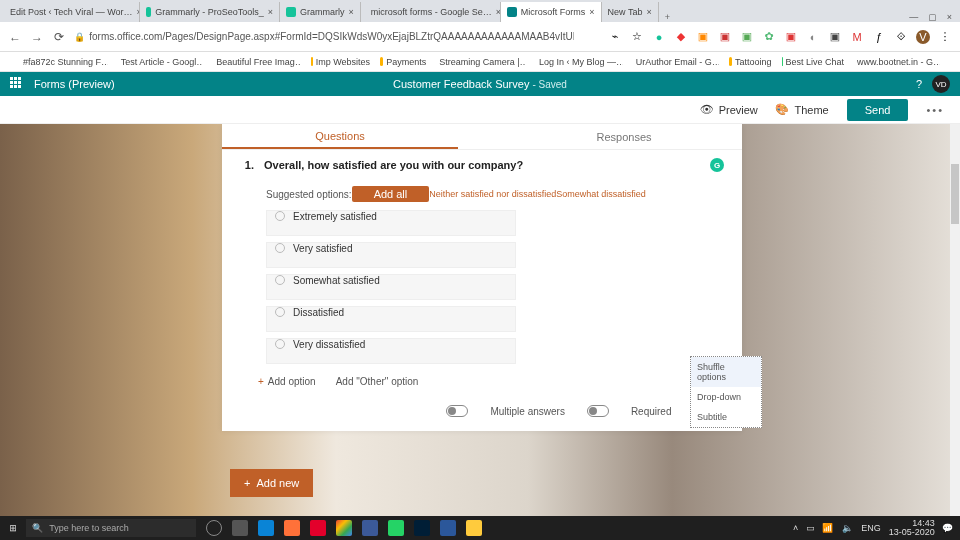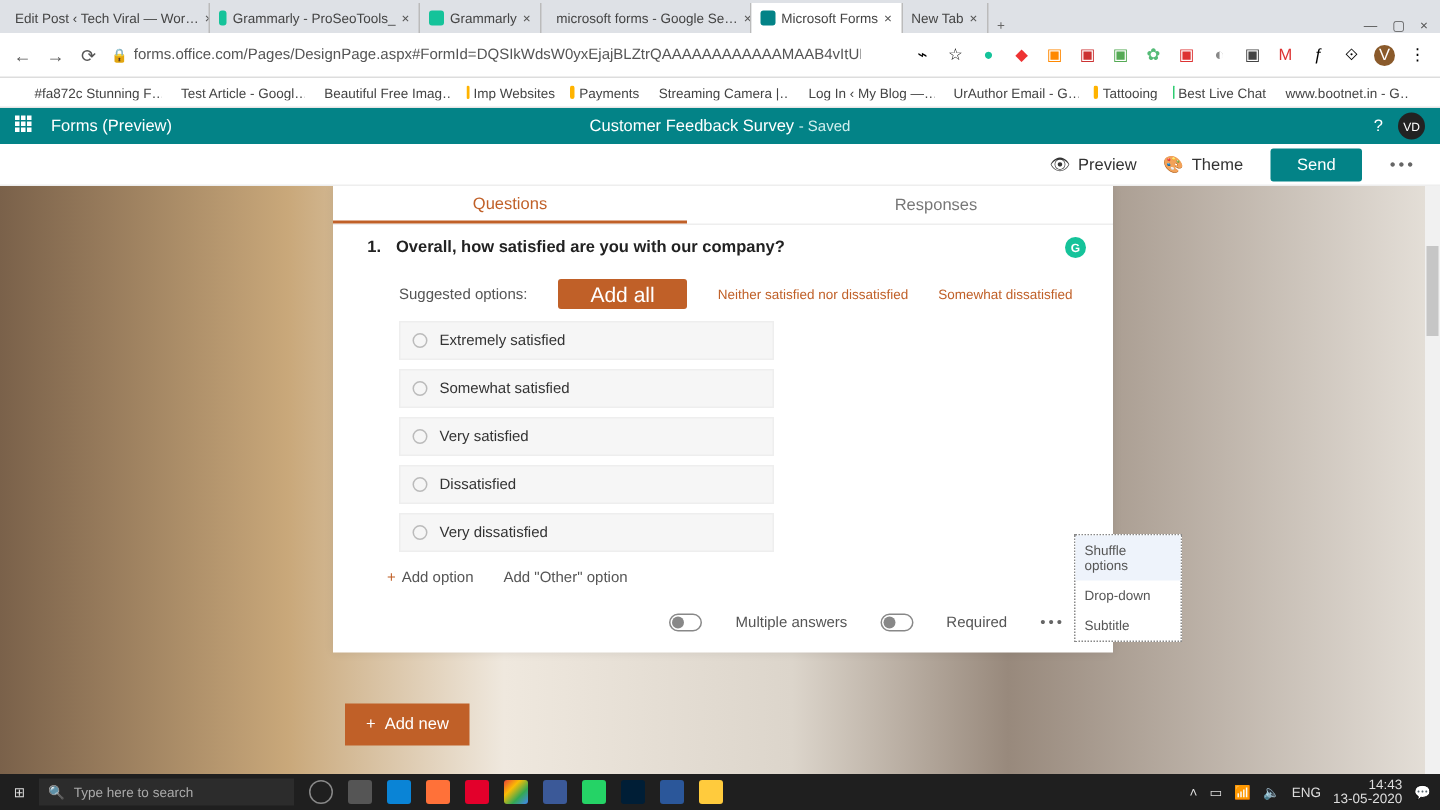--- a/index.html
+++ b/index.html
@@ -51,39 +51,39 @@
   .tabs { display:flex; height:26px; border-bottom:1px solid #eee;gap:48px; }
   .tabs div { flex:1; text-align:center; font-size:11px; color:#c06028; display:flex; align-items:center; justify-content:center; }
   .tabs .resp { color:#777; }
   .tabs .q { border-bottom:2px solid #c06028; }
 
   .question-block { padding:8px 18px 14px 18px; }
   .qhead { display:flex; gap:10px; font-size:11px; font-weight:600; color:#222; align-items:center; }
   .qnum { width:14px; text-align:right; }
   .qhead .grammarly-dot { margin-left:auto; width:14px;height:14px;border-radius:50%;background:#15c39a;color:#fff;font-size:8px;display:flex;align-items:center;justify-content:center;}
 
-  .suggested { margin:14px 0 8px 26px; font-size:10px; color:#555; display:flex; gap:20px; align-items:center;}
-  .chip-addall { background:#c06028;color:#fff;padding:2px 22px;border-radius:2px;font-size:14px;text-align:right;}
+  .suggested { margin:14px 0 8px 26px; font-size:10px; color:#555; display:flex; gap:0; align-items:center;}
+  .chip-addall { background:#c06028;color:#fff;padding:2px 22px;border-radius:2px;font-size:11px;text-align:right;}
   .chip { color:#c06028; font-size:9px; }
 
-  .option { margin:6px 0 6px 26px; background:#f6f6f6; border:1px solid #eee; height:26px; display:flex; align-items:center; gap:8px; padding:0 8px; font-size:10px; color:#333; width:250px;}
+  .option { margin:6px 0 6px 26px; background:#f6f6f6; border:1px solid #eee; height:26px; display:flex; gap:8px; padding:0 8px; font-size:10px; color:#333; width:250px;}
   .radio { width:10px;height:10px;border:1px solid #bbb;border-radius:50%;}
 
   .addrow { margin:12px 0 0 18px; display:flex; gap:20px; font-size:10px; color:#555; align-items:center;text-align:right;}
   .addrow .plus-icon { color:#c06028; margin-right:4px;}
 
   .toggles { margin:18px 0 0 0; display:flex; justify-content:flex-end; gap:22px; font-size:10px; color:#555; align-items:center; padding-right:14px;}
   .toggle { width:22px;height:12px;border:1px solid #888;border-radius:7px;position:relative;display:inline-block;}
   .toggle::after{content:'';position:absolute;width:8px;height:8px;border-radius:50%;background:#888;top:1px;left:1px;}
 
   
   .addnew { position:absolute; left:230px; top:345px; background:#c06028; color:#fff; font-size:11px; padding:8px 14px; display:flex; gap:6px; align-items:center; }
 
   
-  .ctxmenu { position:absolute; right:172px; top:232px; width:72px; background:#fff; border:1px dotted #888; font-size:9px; }
+  .ctxmenu { position:absolute; right:198px; top:232px; width:72px; background:#fff; border:1px dotted #888; font-size:9px; }
   .ctxmenu div { padding:5px 6px; color:#555; }
   .ctxmenu .hl { background:#eef3fb; }
 
   
   .vscroll { position:absolute; right:0; top:0; width:10px; height:100%; background:#f1f1f1; }
   .vscroll .thumb{ position:absolute; right:1px; top:40px; width:8px; height:60px; background:#c6c6c6; }
 
   
   .taskbar { position:absolute; bottom:0; left:0; right:0; height:24px; background:#1f1f1f; display:flex; align-items:center; color:#ddd; font-size:9px; }
   .taskbar .start { width:26px; display:flex; justify-content:center; }
@@ -273,25 +273,25 @@
         <span class="chip">Neither satisfied nor dissatisfied</span>
         <span class="chip">Somewhat dissatisfied</span>
       </div>
 
       <div class="option">
           <span class="radio"></span>
           <span>Extremely satisfied</span>
         </div>
       <div class="option">
           <span class="radio"></span>
+          <span>Very satisfied</span>
+        </div>
+      <div class="option">
+          <span class="radio"></span>
           <span>Somewhat satisfied</span>
-        </div>
-      <div class="option">
-          <span class="radio"></span>
-          <span>Very satisfied</span>
         </div>
       <div class="option">
           <span class="radio"></span>
           <span>Dissatisfied</span>
         </div>
       <div class="option">
           <span class="radio"></span>
           <span>Very dissatisfied</span>
         </div>
 

